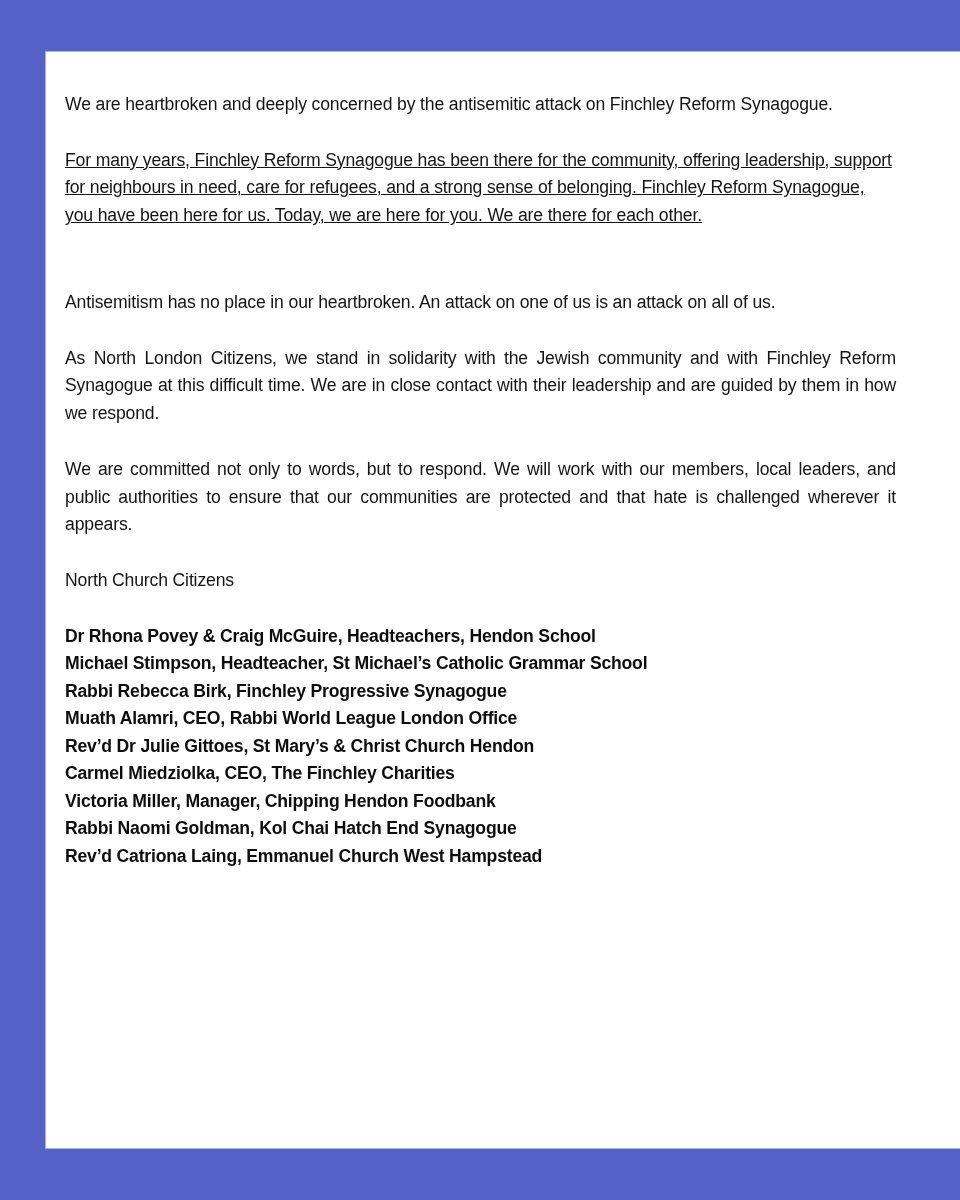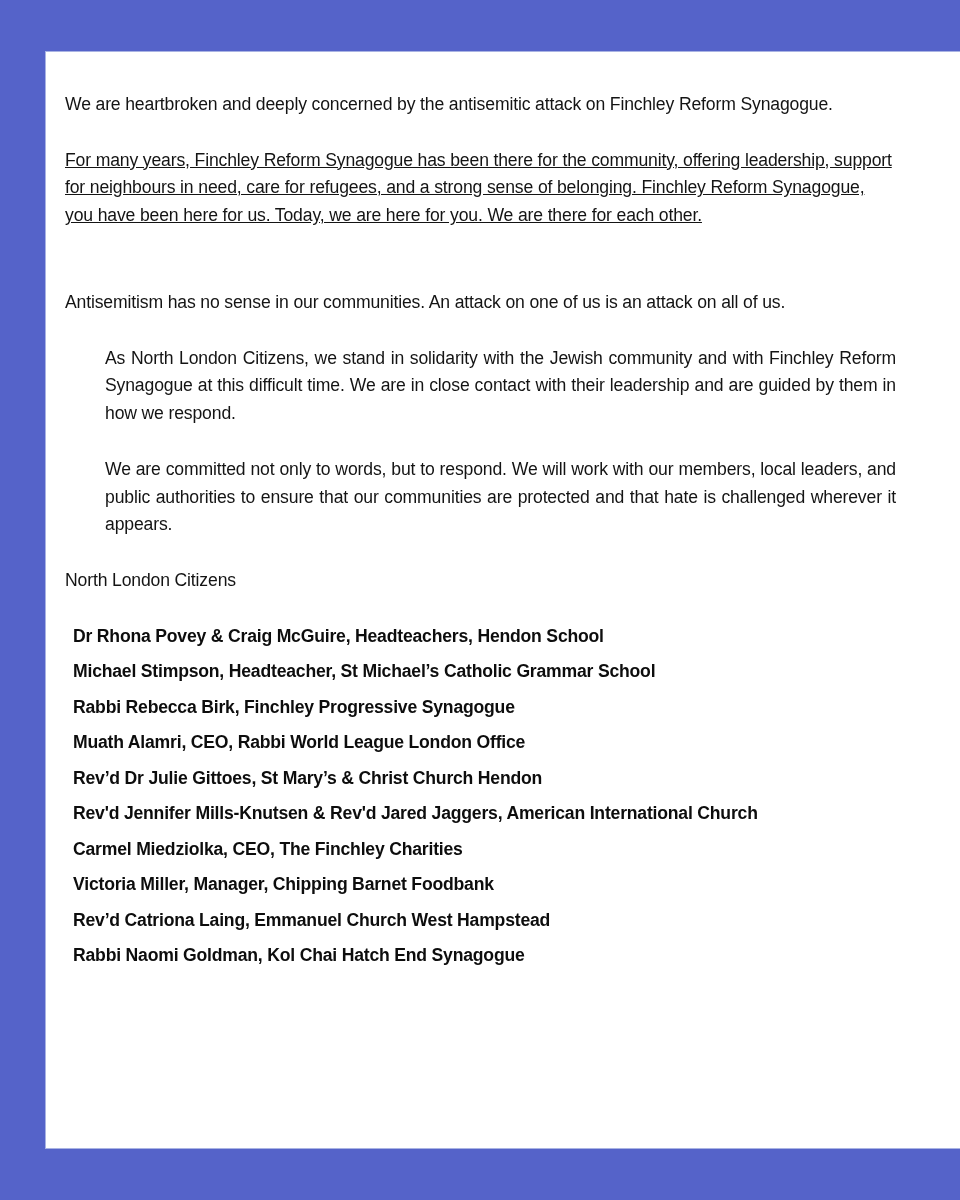--- a/index.html
+++ b/index.html
@@ -32,59 +32,57 @@
       color: #141414;
       font-size: 17.6px;
       line-height: 27.8px;
       letter-spacing: -0.15px;
     }
     .content p {
       margin: 0 0 27.8px 0;
     }
     .content p.justify {
       text-align: justify;
-      margin-left: 40px;
     }
     .content p.extra-gap {
       margin-bottom: 59px;
       text-decoration: underline;
     }
     .signatories {
       margin: 0;
       padding: 0;
       list-style: none;
       font-weight: bold;
       font-size: 17.6px;
       line-height: 27.5px;
       letter-spacing: -0.2px;
       color: #0d0d0d;
     }
     .signatories li {
-      margin: 8px;
+      margin: 0;
       padding: 0;
       white-space: nowrap;
     }
   </style>
 </head>
 <body style="background: rgb(85, 99, 201);">
 
 <div class="panel">
   <div class="content">
     <p>We are heartbroken and deeply concerned by the antisemitic attack on Finchley Reform Synagogue.</p>
     <p class="extra-gap">For many years, Finchley Reform Synagogue has been there for the community, offering leadership, support for neighbours in need, care for refugees, and a strong sense of belonging. Finchley Reform Synagogue, you have been here for us. Today, we are here for you. We are there for each other.</p>
-    <p>Antisemitism has no sense in our communities. An attack on one of us is an attack on all of us.</p>
+    <p>Antisemitism has no place in our heartbroken. An attack on one of us is an attack on all of us.</p>
     <p class="justify">As North London Citizens, we stand in solidarity with the Jewish community and with Finchley Reform Synagogue at this difficult time. We are in close contact with their leadership and are guided by them in how we respond.</p>
     <p class="justify">We are committed not only to words, but to respond. We will work with our members, local leaders, and public authorities to ensure that our communities are protected and that hate is challenged wherever it appears.</p>
-    <p>North London Citizens</p>
+    <p>North Church Citizens</p>
     <ul class="signatories">
       <li>Dr Rhona Povey &amp; Craig McGuire, Headteachers, Hendon School</li>
       <li>Michael Stimpson, Headteacher, St Michael’s Catholic Grammar School</li>
       <li>Rabbi Rebecca Birk, Finchley Progressive Synagogue</li>
       <li>Muath Alamri, CEO, Rabbi World League London Office</li>
       <li>Rev’d Dr Julie Gittoes, St Mary’s &amp; Christ Church Hendon</li>
-      <li>Rev'd Jennifer Mills-Knutsen &amp; Rev'd Jared Jaggers, American International Church</li>
       <li>Carmel Miedziolka, CEO, The Finchley Charities</li>
-      <li>Victoria Miller, Manager, Chipping Barnet Foodbank</li>
+      <li>Victoria Miller, Manager, Chipping Hendon Foodbank</li>
+      <li>Rabbi Naomi Goldman, Kol Chai Hatch End Synagogue</li>
       <li>Rev’d Catriona Laing, Emmanuel Church West Hampstead</li>
-      <li>Rabbi Naomi Goldman, Kol Chai Hatch End Synagogue</li>
     </ul>
   </div>
 </div>
 
 </body></html>

